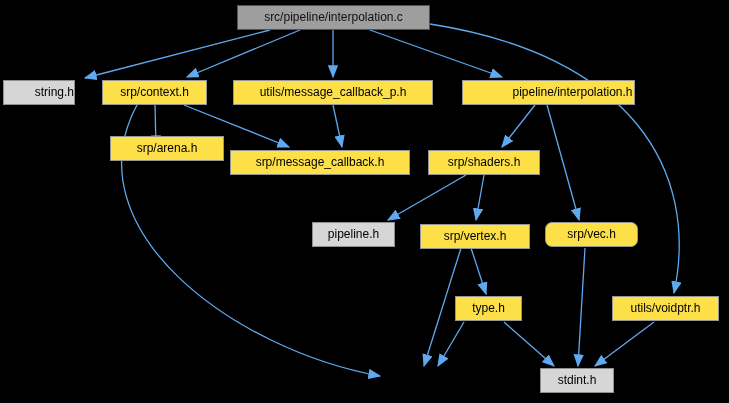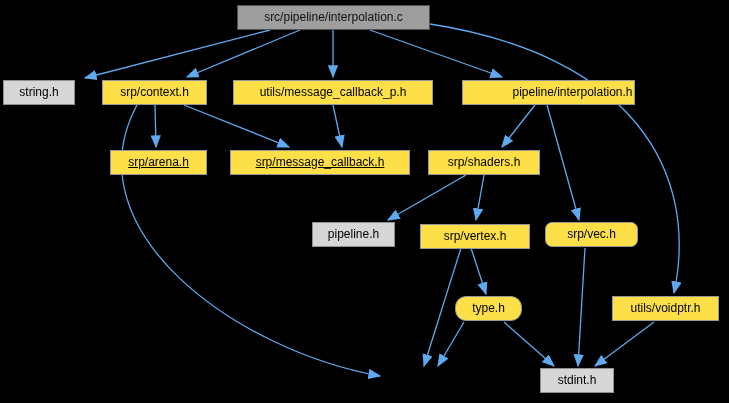--- a/index.html
+++ b/index.html
@@ -73,26 +73,26 @@
       <path d="M466,175 L388,220" class="edge" stroke="#5ea9ef" marker-end="url(#arrowhead)"></path>
       <path d="M484,175 L476,220" class="edge" stroke="#5ea9ef" marker-end="url(#arrowhead)"></path>
       <path d="M471,248 L486,294" class="edge" stroke="#5ea9ef" marker-end="url(#arrowhead)"></path>
       <path d="M461,248 L424,366" class="edge" stroke="#5ea9ef" marker-end="url(#arrowhead)"></path>
       <path d="M464,322 L438,366" class="edge" stroke="#5ea9ef" marker-end="url(#arrowhead)"></path>
       <path d="M504,322 L554,366" class="edge" stroke="#5ea9ef" marker-end="url(#arrowhead)"></path>
       <path d="M585,248 L578,366" class="edge" stroke="#5ea9ef" marker-end="url(#arrowhead)"></path>
       <path d="M654,322 L595,366" class="edge" stroke="#5ea9ef" marker-end="url(#arrowhead)"></path>
     </svg>
     <div class="node current" style="left: 237px; top: 5px; width: 193px; height: 25px; line-height: 23px;">src/pipeline/interpolation.c</div>
-    <div class="node external" style="left: 3px; top: 80px; width: 72px; height: 25px; line-height: 23px;">string.h</div>
+    <div class="node external" style="left: 3px; top: 80px; width: 72px; height: 25px; line-height: 23px; text-align: right;">string.h</div>
     <div class="node internal" style="left: 102px; top: 80px; width: 105px; height: 25px; line-height: 23px;">srp/context.h</div>
     <div class="node internal" style="left: 233px; top: 80px; width: 200px; height: 25px; line-height: 23px; text-align: center;">utils/message_callback_p.h</div>
     <div class="node internal" style="left: 462px; top: 80px; width: 173px; height: 25px; line-height: 23px; padding-left: 48px;">pipeline/interpolation.h</div>
-    <div class="node internal" style="left: 110px; top: 150px; width: 97px; height: 25px; line-height: 23px; text-decoration: underline;">srp/arena.h</div>
-    <div class="node internal" style="left: 230px; top: 150px; width: 180px; height: 25px; line-height: 23px; text-decoration: underline;">srp/message_callback.h</div>
+    <div class="node internal" style="left: 110px; top: 136px; width: 114px; height: 25px; line-height: 23px;">srp/arena.h</div>
+    <div class="node internal" style="left: 230px; top: 150px; width: 180px; height: 25px; line-height: 23px;">srp/message_callback.h</div>
     <div class="node internal" style="left: 428px; top: 150px; width: 112px; height: 25px; line-height: 23px;">srp/shaders.h</div>
     <div class="node external" style="left: 312px; top: 222px; width: 83px; height: 25px; line-height: 23px;">pipeline.h</div>
     <div class="node internal" style="left: 420px; top: 224px; width: 110px; height: 25px; line-height: 23px;">srp/vertex.h</div>
     <div class="node internal" style="left: 545px; top: 222px; width: 93px; height: 25px; line-height: 23px; border-radius: 7px;">srp/vec.h</div>
-    <div class="node internal" style="left: 455px; top: 296px; width: 67px; height: 25px; line-height: 23px; border-radius: 11px;">type.h</div>
+    <div class="node internal" style="left: 455px; top: 296px; width: 67px; height: 25px; line-height: 23px;">type.h</div>
     <div class="node internal" style="left: 612px; top: 296px; width: 107px; height: 25px; line-height: 23px;">utils/voidptr.h</div>
     <div class="node external" style="left: 540px; top: 368px; width: 74px; height: 25px; line-height: 23px;">stdint.h</div>
   </div>
 
 </body></html>

